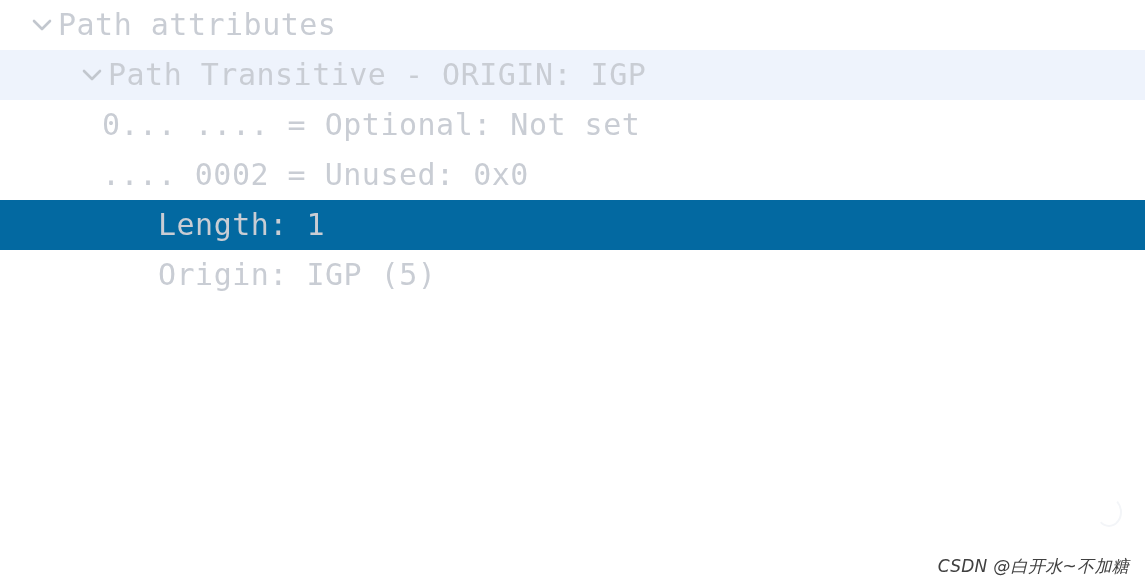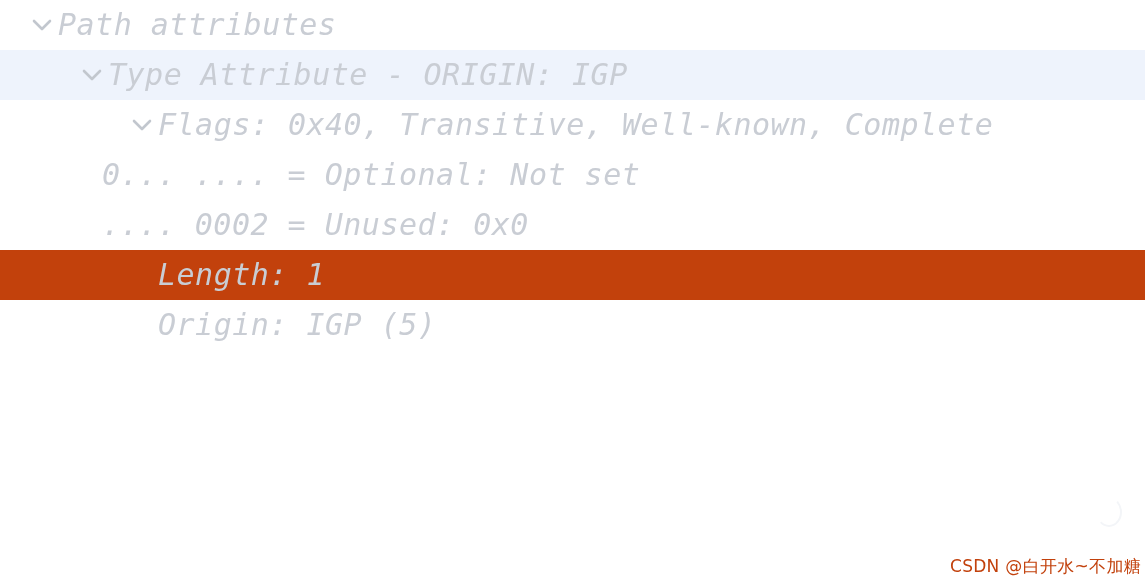--- a/index.html
+++ b/index.html
@@ -30,21 +30,21 @@
     white-space: nowrap;
     font-size: 30px;
     letter-spacing: 0.5px;
     color: #c9cdd4;
   }
 
   .row.hl-blue {
     background: #eef3fc;
   }
   .row.hl-grey {
-    background: #c2410c;
+    background: #0369a1;
   }
 
   .chev {
     display: inline-block;
     width: 30px;
     height: 50px;
     vertical-align: top;
     position: relative;
   }
   .chev svg {
@@ -56,43 +56,43 @@
     stroke: #c2c7ce;
     stroke-width: 2.6;
     fill: none;
     stroke-linecap: round;
     stroke-linejoin: round;
   }
 
   .lbl {
     display: inline-block;
     vertical-align: top;
-    font-style: italic;
   }
 
   
   .ind0 { padding-left: 28px; }
   .ind1 { padding-left: 78px; }
   .ind2 { padding-left: 128px; }
   .ind3 { padding-left: 72px; }
 
   .spacer {
     display: inline-block;
     width: 30px;
   }
 
   #watermark {
     position: absolute;
-    right: 4px;
+    right: 16px;
     bottom: 6px;
     font-family: "DejaVu Sans", "Liberation Sans", sans-serif;
     font-size: 17px;
-    color: #c2410c;
+    color: #404040;
     letter-spacing: 0.3px;
     white-space: nowrap;
+    font-style: italic;
   }
 
   #edge-artifact {
     position: absolute;
     left: 1096px;
     top: 497px;
     width: 22px;
     height: 26px;
     border: 2px solid #f3f5f8;
     border-radius: 50%;
@@ -106,26 +106,21 @@
 
 <div id="tree">
     <div class="row">
       <div class="ind0"><span class="chev"><svg width="24" height="16" viewBox="0 0 24 16">
             <path d="M4 4 L12 12 L20 4"></path>
           </svg></span><span class="lbl">Path attributes</span></div>
     </div>
     <div class="row hl-blue">
       <div class="ind1"><span class="chev"><svg width="24" height="16" viewBox="0 0 24 16">
             <path d="M4 4 L12 12 L20 4"></path>
-          </svg></span><span class="lbl">Type Attribute - ORIGIN: IGP</span></div>
-    </div>
-    <div class="row">
-      <div class="ind2"><span class="chev"><svg width="24" height="16" viewBox="0 0 24 16">
-            <path d="M4 4 L12 12 L20 4"></path>
-          </svg></span><span class="lbl">Flags: 0x40, Transitive, Well-known, Complete</span></div>
+          </svg></span><span class="lbl">Path Transitive - ORIGIN: IGP</span></div>
     </div>
     <div class="row">
       <div class="ind3"><span class="spacer"></span><span class="lbl">0... .... = Optional: Not set</span></div>
     </div>
     <div class="row">
       <div class="ind3"><span class="spacer"></span><span class="lbl">.... 0002 = Unused: 0x0</span></div>
     </div>
     <div class="row hl-grey">
       <div class="ind2"><span class="spacer"></span><span class="lbl">Length: 1</span></div>
     </div>

